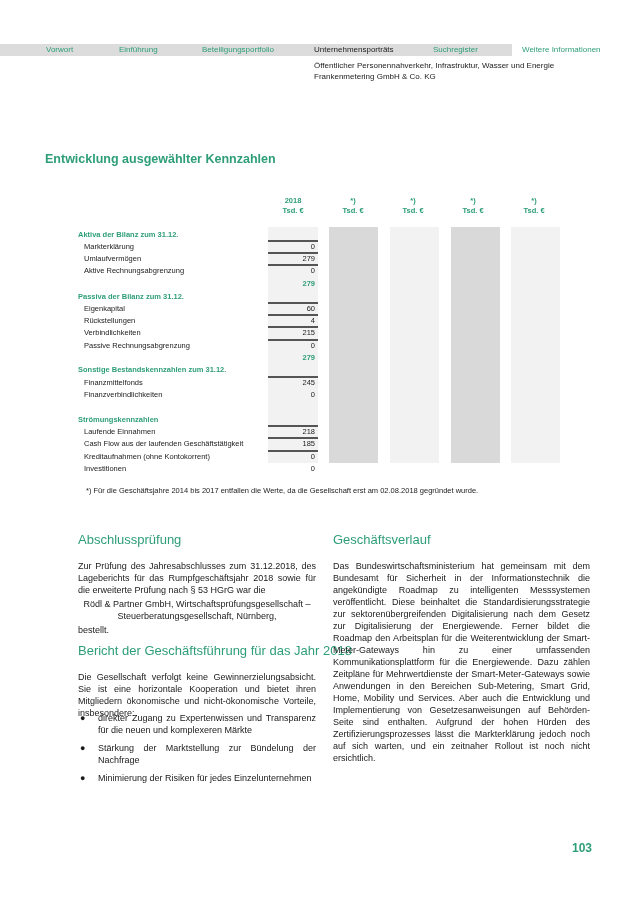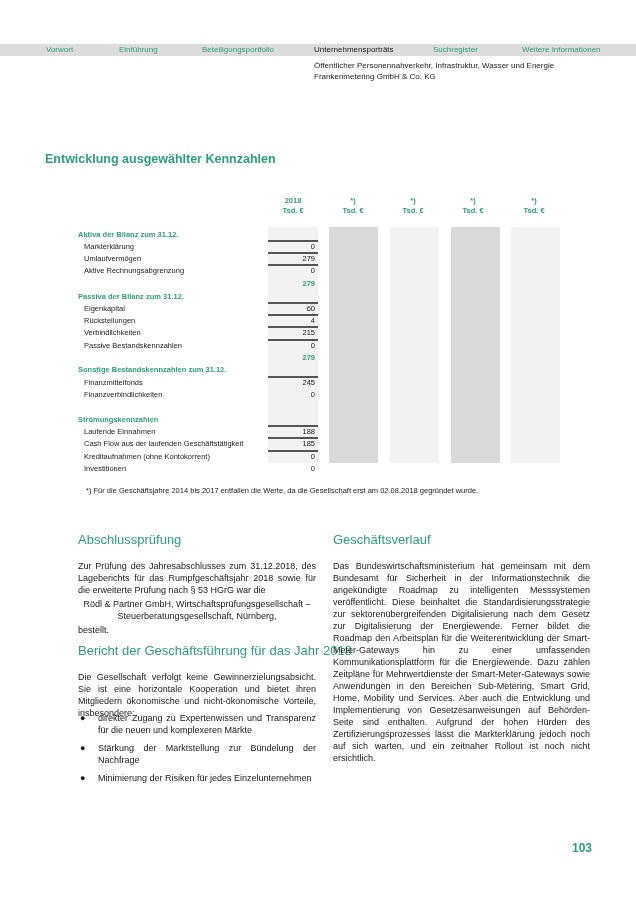--- a/index.html
+++ b/index.html
@@ -1,19 +1,19 @@
 <!DOCTYPE html>
 <html><head>
 <meta charset="utf-8">
 <style>
   * { box-sizing: border-box; margin: 0; padding: 0; }
   html, body { width: 636px; height: 900px; background: #ffffff; }
   body { position: relative; font-family: "Liberation Sans", sans-serif; color: #1a1a1a; overflow: hidden; }
 
-  .topnav { position: absolute; left: 0; top: 44px; width: 636px; height: 12px; background: #dcdcdc; }
+  .topnav { position: absolute; left: 0; top: 44px; width: 512px; height: 12px; background: #dcdcdc; }
   .topnav span { position: absolute; top: 1px; font-size: 8px; line-height: 10px; color: #2e9e78; white-space: nowrap; }
   .topnav span.active { color: #222; }
 
   .subhead { position: absolute; left: 314px; top: 60px; font-size: 8px; line-height: 11px; color: #222; }
 
   .section-title { position: absolute; left: 45px; top: 152px; font-size: 12.5px; font-weight: bold; color: #2e9e78; }
 
   .colhead { position: absolute; top: 196px; width: 50px; text-align: center; font-size: 7.5px; line-height: 10px; font-weight: bold; color: #2e9e78; }
 
   .col-bg { position: absolute; top: 227px; height: 236px; }
@@ -119,21 +119,21 @@
     <span class="lbl">Rückstellungen</span>
     <span class="val">4</span>
   </div>
 <div class="uline" style="top:314px"></div>
 <div class="row" style="top:315px">
     <span class="lbl">Verbindlichkeiten</span>
     <span class="val">215</span>
   </div>
 <div class="uline" style="top:326px"></div>
 <div class="row" style="top:328px">
-    <span class="lbl">Passive Bestandskennzahlen</span>
+    <span class="lbl">Passive Rechnungsabgrenzung</span>
     <span class="val">0</span>
   </div>
 <div class="uline" style="top:339px"></div>
 <div class="row total" style="top:340px">
     <span class="val">279</span>
   </div>
 
 <div class="row group" style="top:352px">
     <span class="lbl">Sonstige Bestandskennzahlen zum 31.12.</span>
   </div>
@@ -145,21 +145,21 @@
 <div class="row" style="top:377px">
     <span class="lbl">Finanzverbindlichkeiten</span>
     <span class="val">0</span>
   </div>
 
 <div class="row group" style="top:402px">
     <span class="lbl">Strömungskennzahlen</span>
   </div>
 <div class="row" style="top:414px">
     <span class="lbl">Laufende Einnahmen</span>
-    <span class="val">188</span>
+    <span class="val">218</span>
   </div>
 <div class="uline" style="top:425px"></div>
 <div class="row" style="top:426px">
     <span class="lbl">Cash Flow aus der laufenden Geschäftstätigkeit</span>
     <span class="val">185</span>
   </div>
 <div class="uline" style="top:437px"></div>
 <div class="row" style="top:439px">
     <span class="lbl">Kreditaufnahmen (ohne Kontokorrent)</span>
     <span class="val">0</span>

